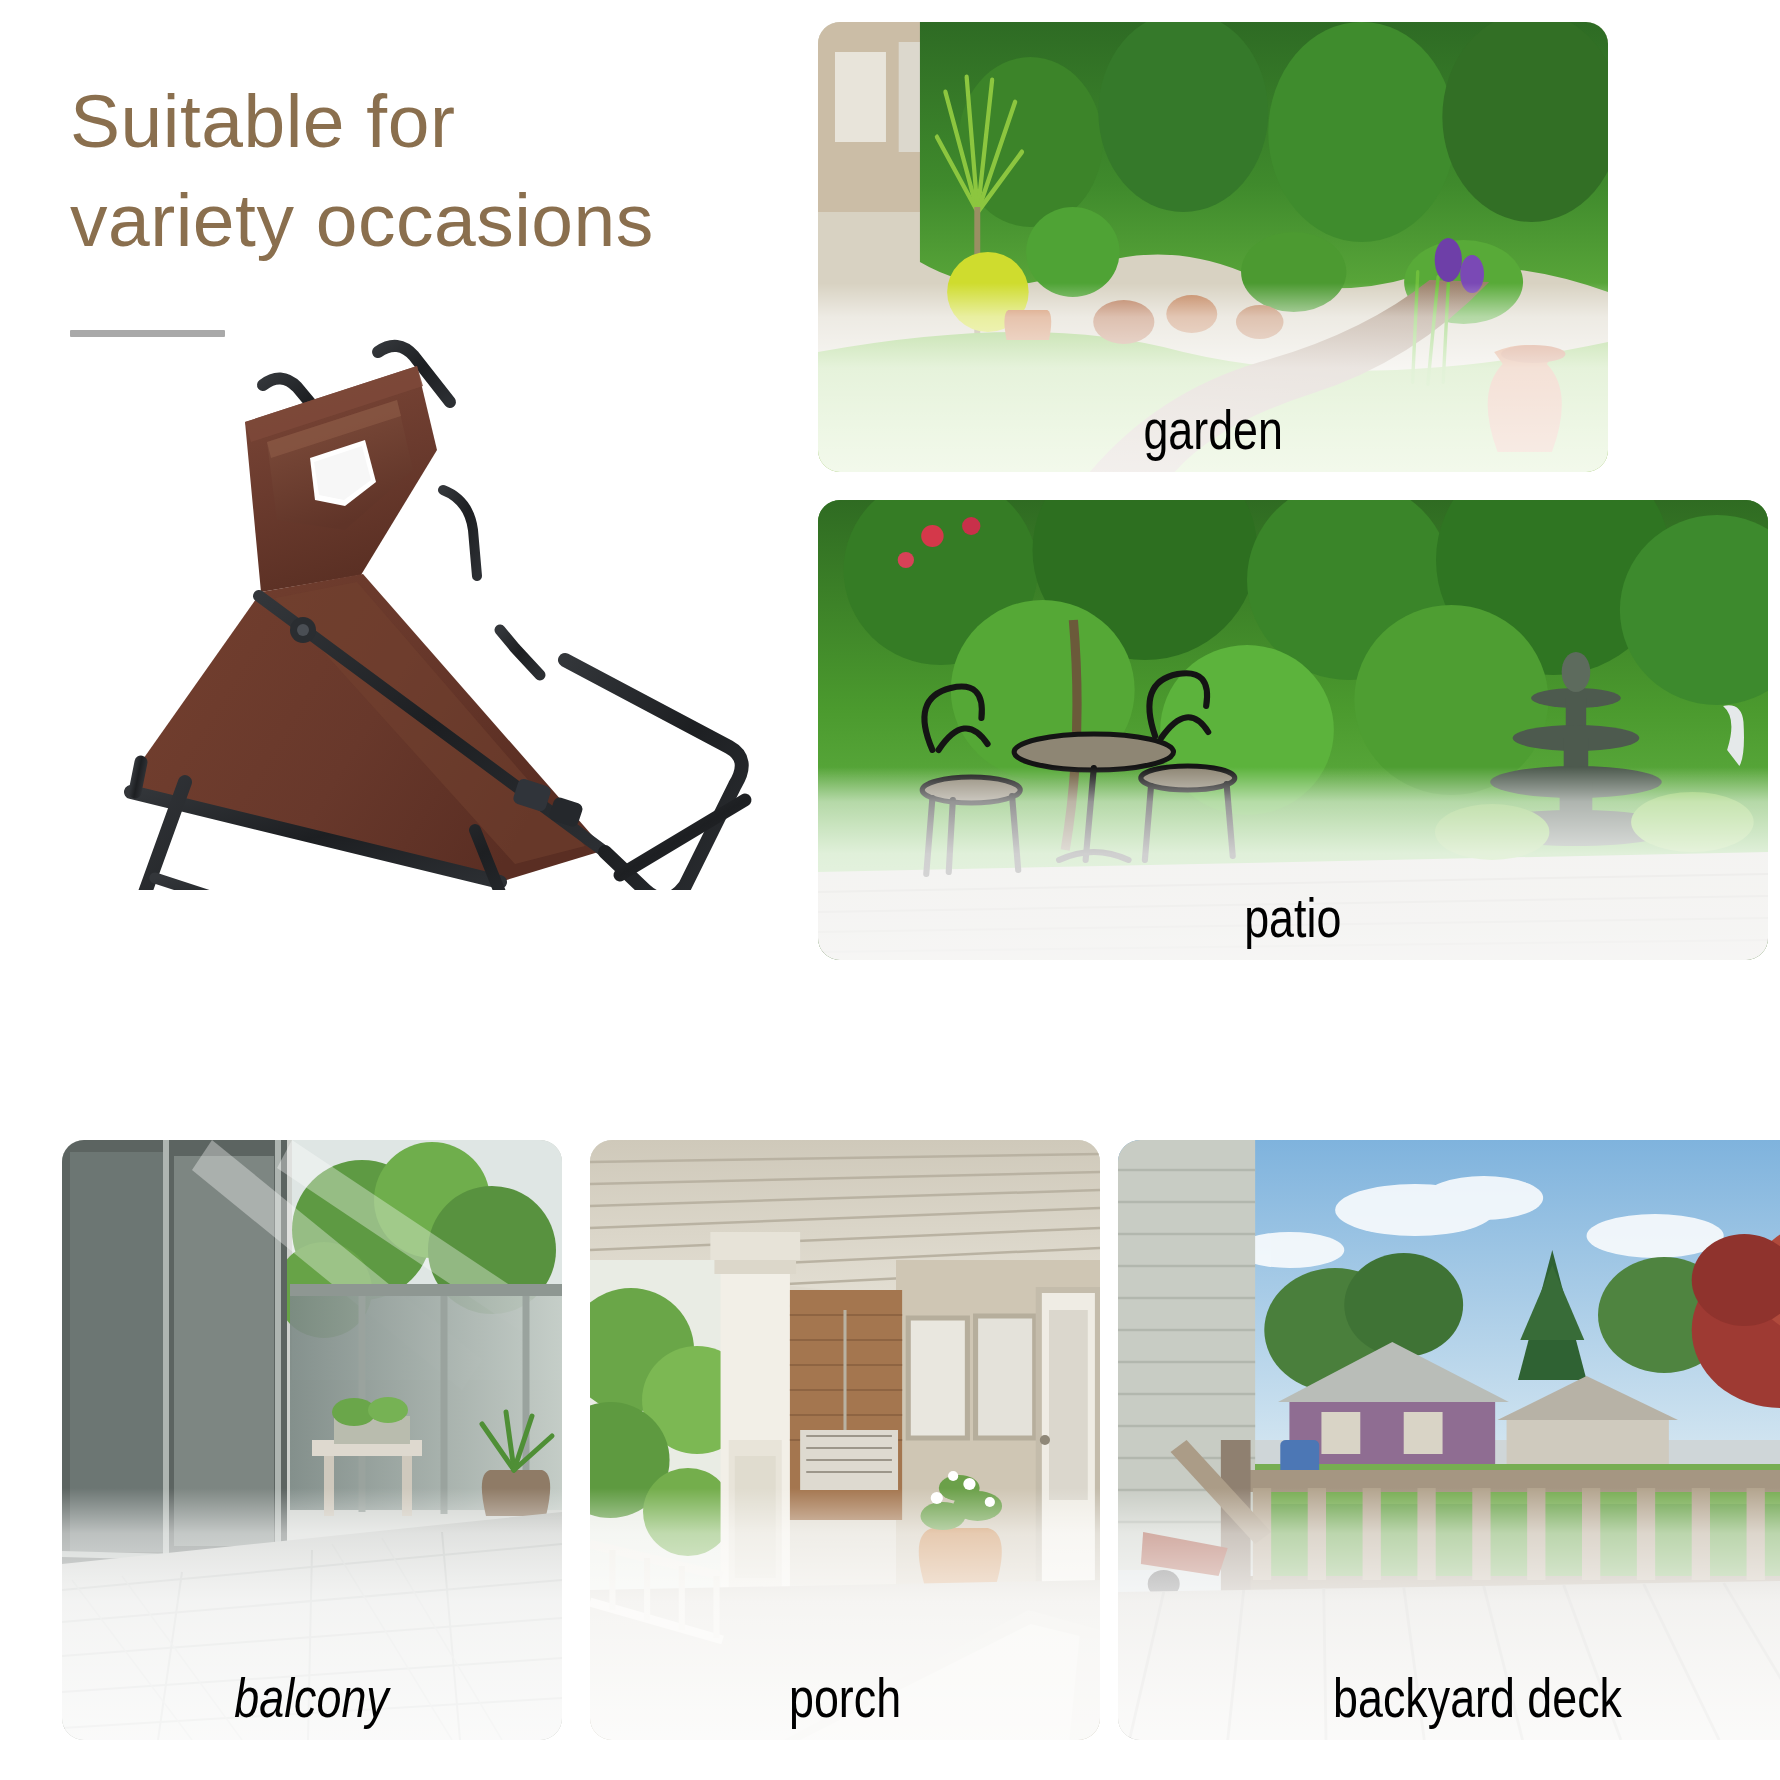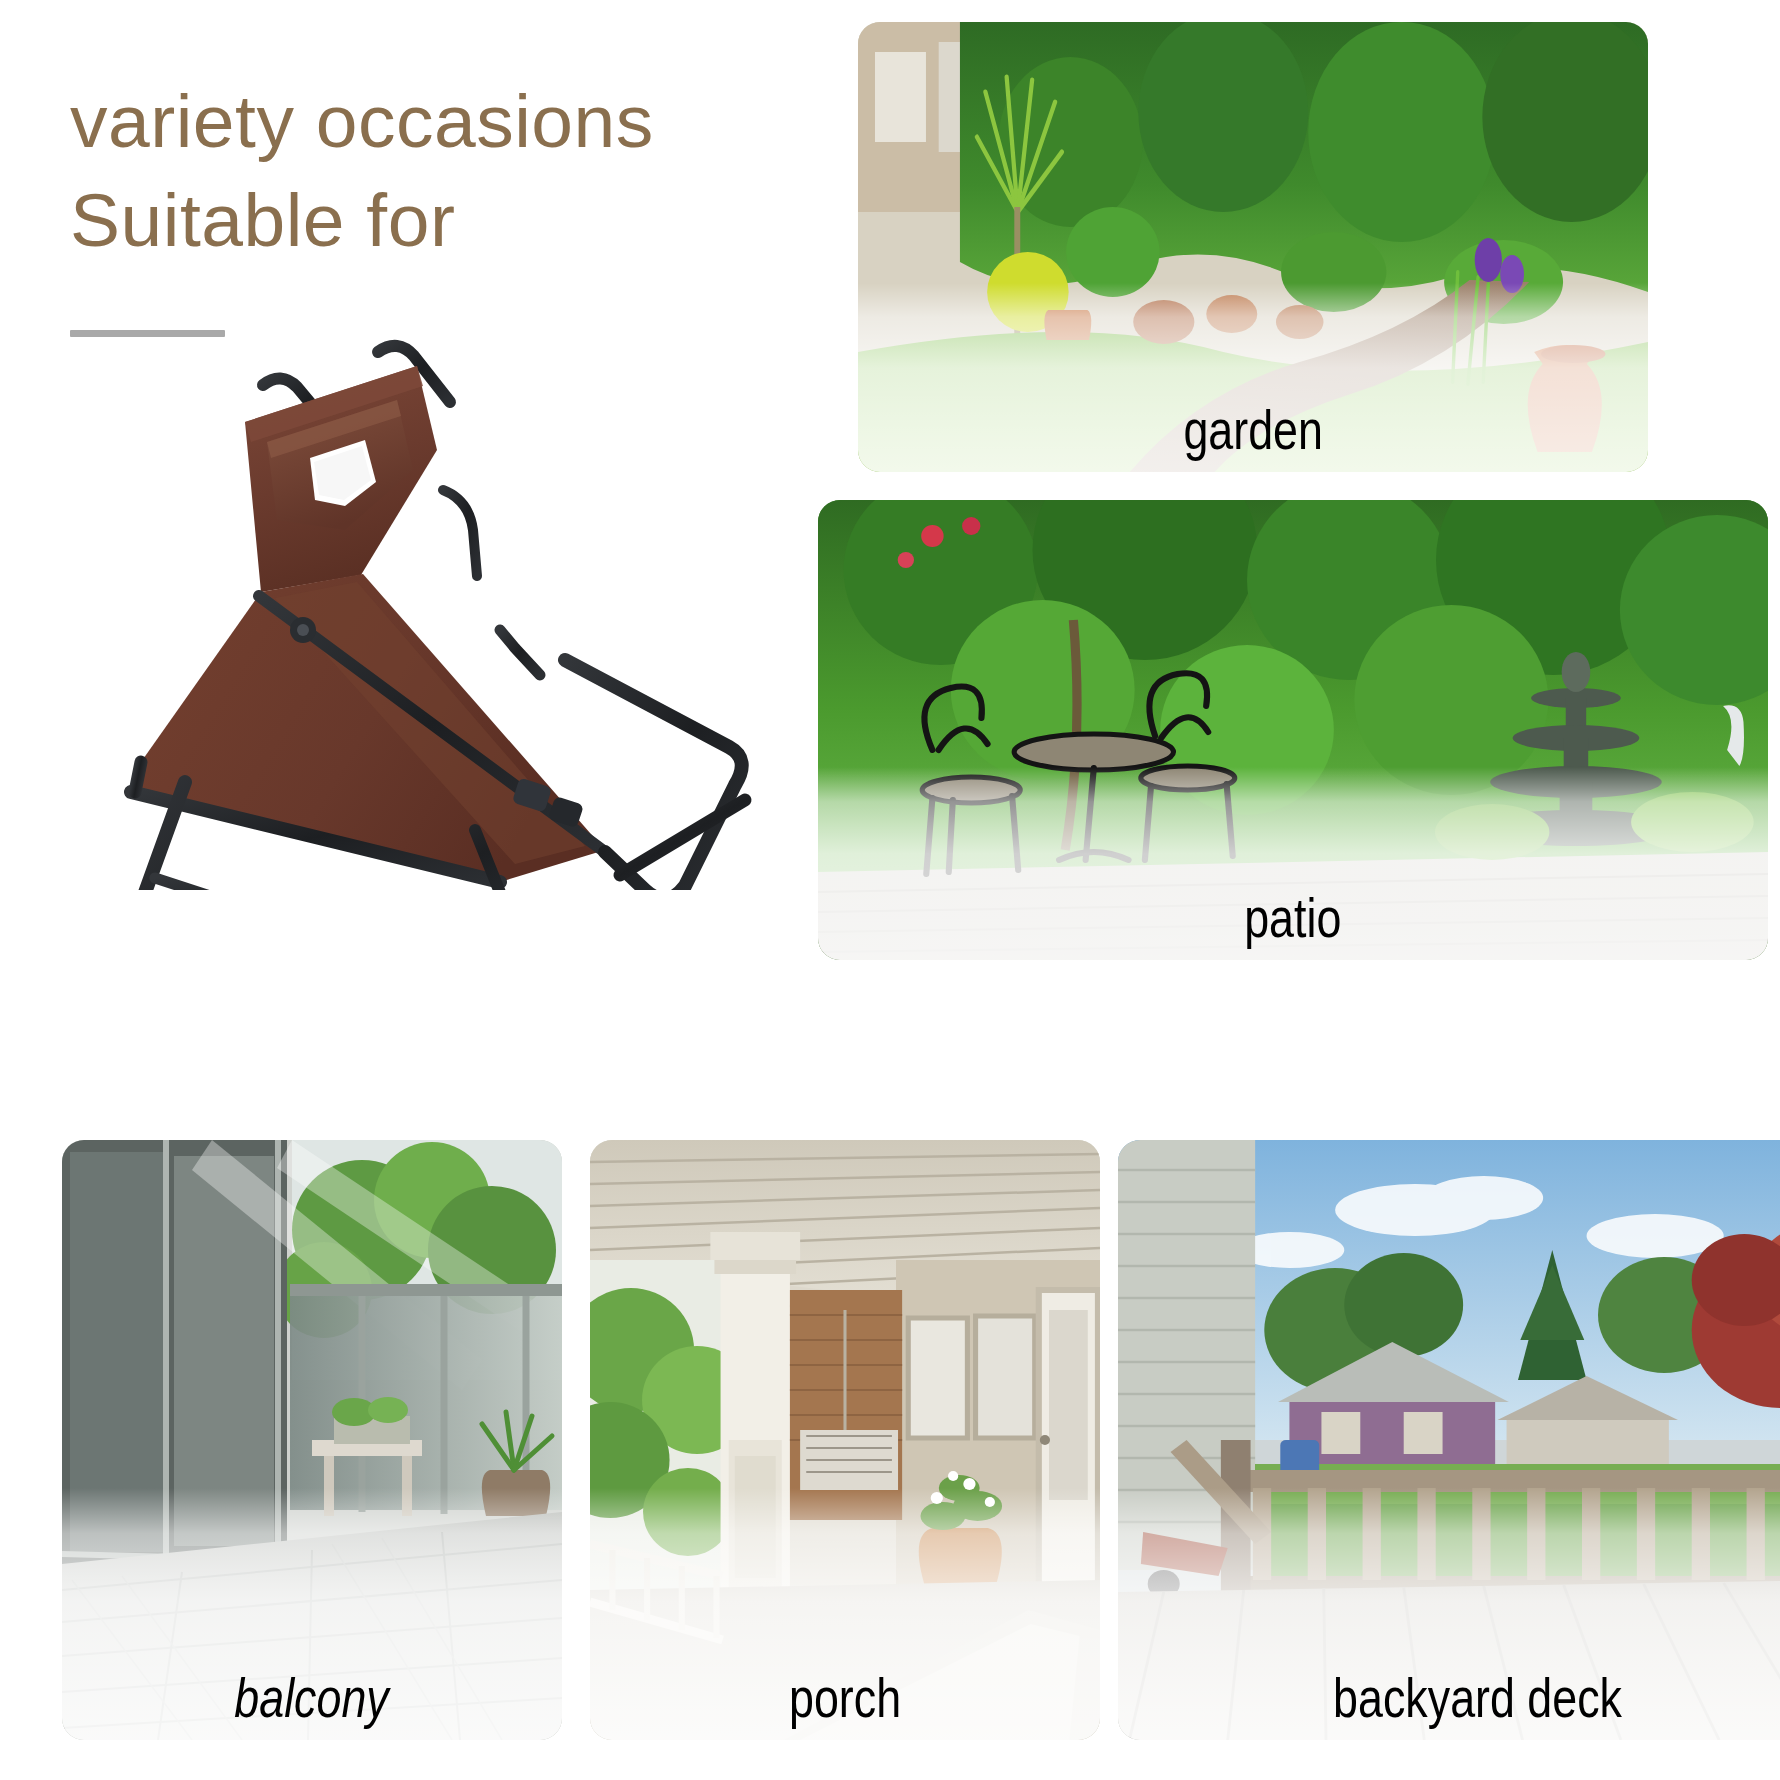--- a/index.html
+++ b/index.html
@@ -92,37 +92,37 @@
     font-size: 56px;
     line-height: 1;
     font-weight: 400;
     font-family: "Liberation Sans Narrow", "Liberation Sans", sans-serif;
     transform: scaleX(0.80);
     transform-origin: center bottom;
     white-space: nowrap;
   }
 
   
-  #card-garden       { left: 818px;  top: 22px;   width: 790px;  height: 450px; margin-left: 40px; }
+  #card-garden       { left: 818px;  top: 22px;   width: 790px;  height: 450px; }
   #card-patio        { left: 818px;  top: 500px;  width: 950px;  height: 460px; }
   #card-balcony      { left: 62px;   top: 1140px; width: 500px;  height: 600px; font-style: italic; }
   #card-porch        { left: 590px;  top: 1140px; width: 500px;  height: 600px; padding-left: 10px; }
   #card-backyard     { left: 1118px; top: 1140px; width: 720px;  height: 600px; }
 
   
   .scene svg { display:block; width:100%; height:100%; }
 </style>
 </head>
 <body>
 
 <div class="stage">
 
   <div class="headline">
+    <div class="headline-line">Suitable for</div>
     <div class="headline-line">variety occasions</div>
-    <div class="headline-line">Suitable for</div>
   </div>
   <div class="headline-rule"></div>
 
   <div class="product">
     <svg viewBox="0 0 740 560" xmlns="http://www.w3.org/2000/svg">
       <defs>
         <linearGradient id="fab" x1="0" y1="0" x2="0.3" y2="1">
           <stop offset="0%" stop-color="#7d4838"></stop>
           <stop offset="55%" stop-color="#6b3b2e"></stop>
           <stop offset="100%" stop-color="#5b3024"></stop>

